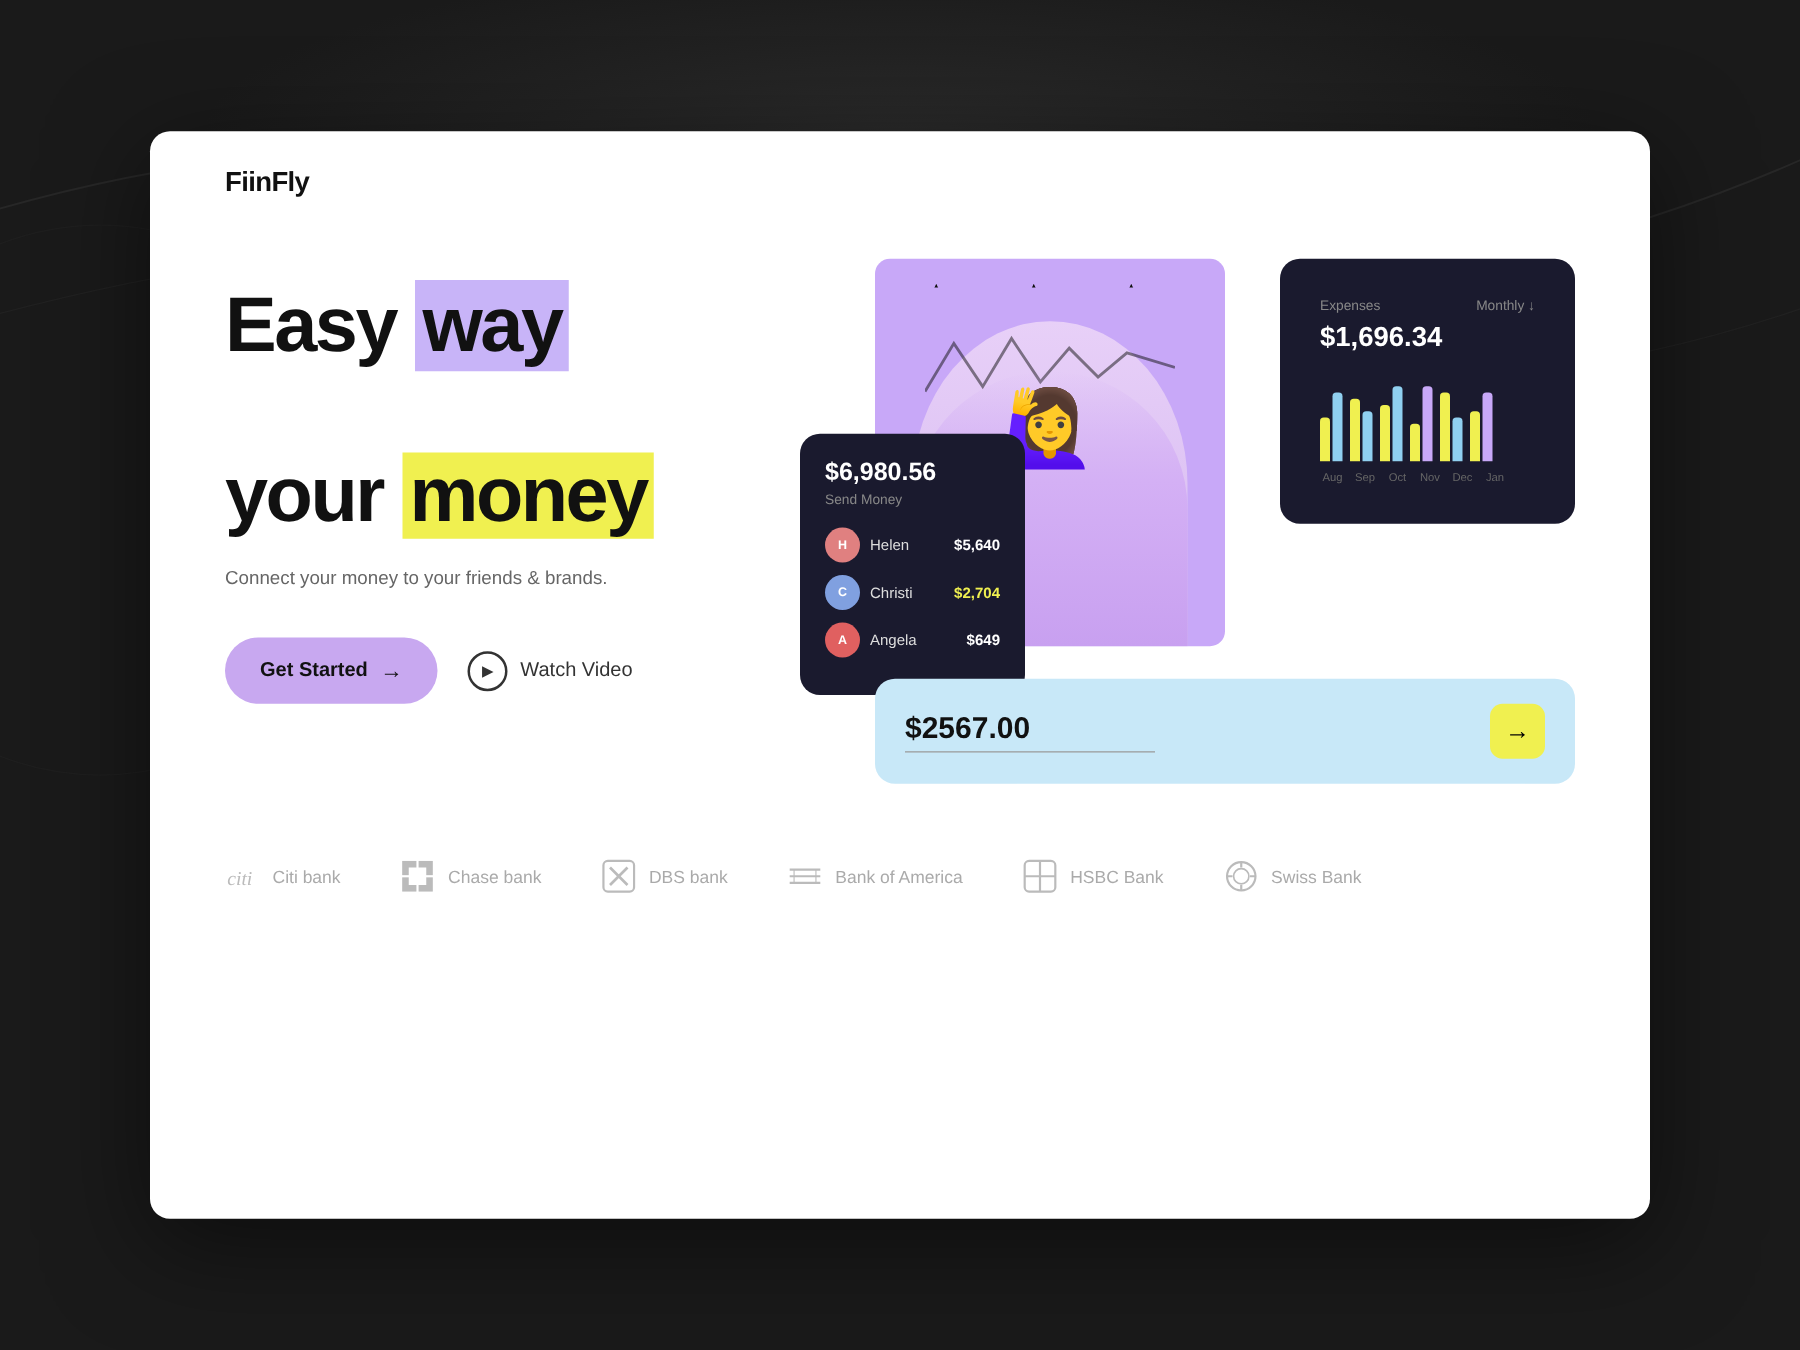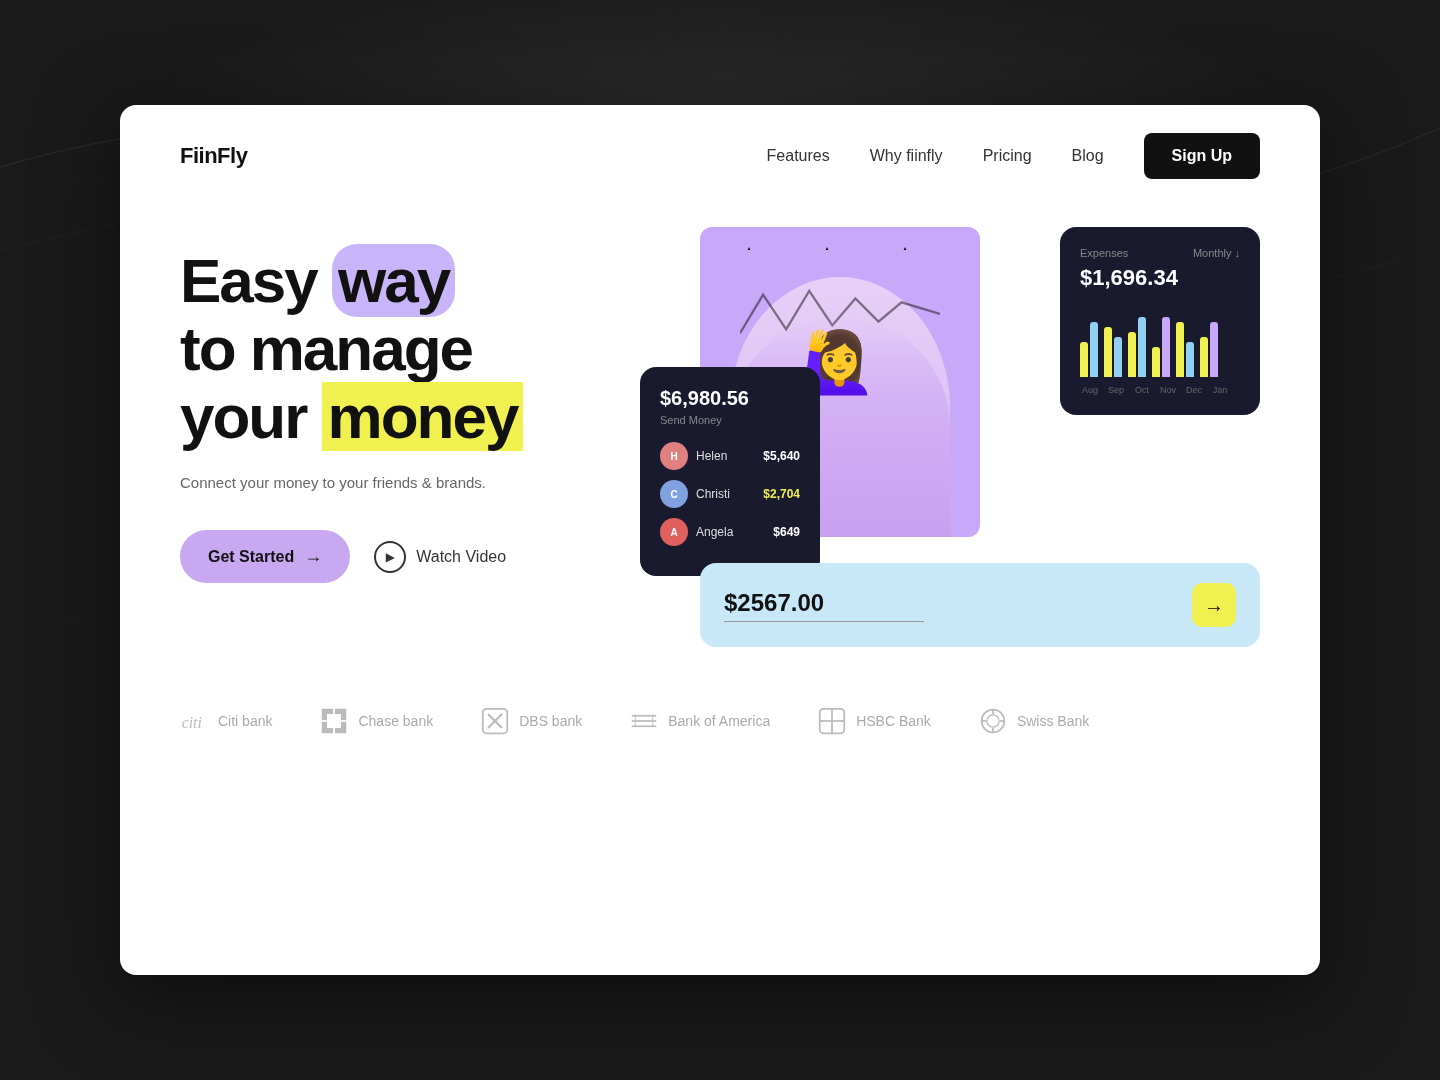--- a/index.html
+++ b/index.html
@@ -91,21 +91,20 @@
       font-size: 62px;
       font-weight: 800;
       line-height: 1.1;
       color: #111;
       letter-spacing: -2px;
       margin-bottom: 20px;
     }
     .highlight-purple {
       background: #c8b4f8;
       padding: 2px 6px;
-      border-radius: 25px;
     }
     .highlight-yellow {
       background: #f0f050;
       padding: 0 6px;
     }
     .hero-subtitle {
       font-size: 15px;
       color: #666;
       margin-bottom: 36px;
       line-height: 1.5;
@@ -255,22 +254,22 @@
     .send-amount.highlight { color: #f0f050; }
     .send-amount.normal { color: #fff; }
 
     
     .expenses-card {
       position: absolute;
       top: 0;
       right: 0;
       background: #1a1a2e;
       border-radius: 16px;
-      padding: 20px;
-      width: 200px;
+      padding: 32px;
+      width: 236px;
       color: #fff;
     }
     .expenses-header {
       display: flex;
       justify-content: space-between;
       align-items: center;
       margin-bottom: 6px;
     }
     .expenses-title {
       font-size: 11px;
@@ -405,35 +404,28 @@
 <svg class="bg-curve" viewBox="0 0 1440 1080" xmlns="http://www.w3.org/2000/svg">
   <path d="M-100 200 Q300 50 700 180 Q1100 300 1500 100" stroke="#333" stroke-width="1.5" fill="none" opacity="0.5"></path>
   <path d="M-100 280 Q400 120 800 260 Q1200 380 1600 180" stroke="#333" stroke-width="1" fill="none" opacity="0.3"></path>
   <circle cx="80" cy="400" r="220" stroke="#333" stroke-width="1" fill="none" opacity="0.2"></circle>
 </svg>
 
 <div class="page-container">
 
   <nav>
     <div class="logo">FiinFly</div>
-    <div class="nav-links">
-      <a class="nav-link">Features</a>
-      <a class="nav-link">Why fiinfly</a>
-      <a class="nav-link">Pricing</a>
-      <a class="nav-link">Blog</a>
-      <button class="nav-signup">Sign Up</button>
-    </div>
   </nav>
 
   <div class="main-content">
 
     <div class="left-side">
       <h1 class="hero-title">
         <span><span>Easy </span><span class="highlight-purple">way</span></span><br>
-        <span>to manage</span><br>
+        <br>
         <span><span>your </span><span class="highlight-yellow">money</span></span>
       </h1>
       <p class="hero-subtitle">Connect your money to your friends &amp; brands.</p>
       <div class="cta-row">
         <button class="btn-get-started">
           <span>Get Started</span>
           <span class="arrow">→</span>
         </button>
         <button class="btn-watch">
           <span class="play-icon">▶</span>

